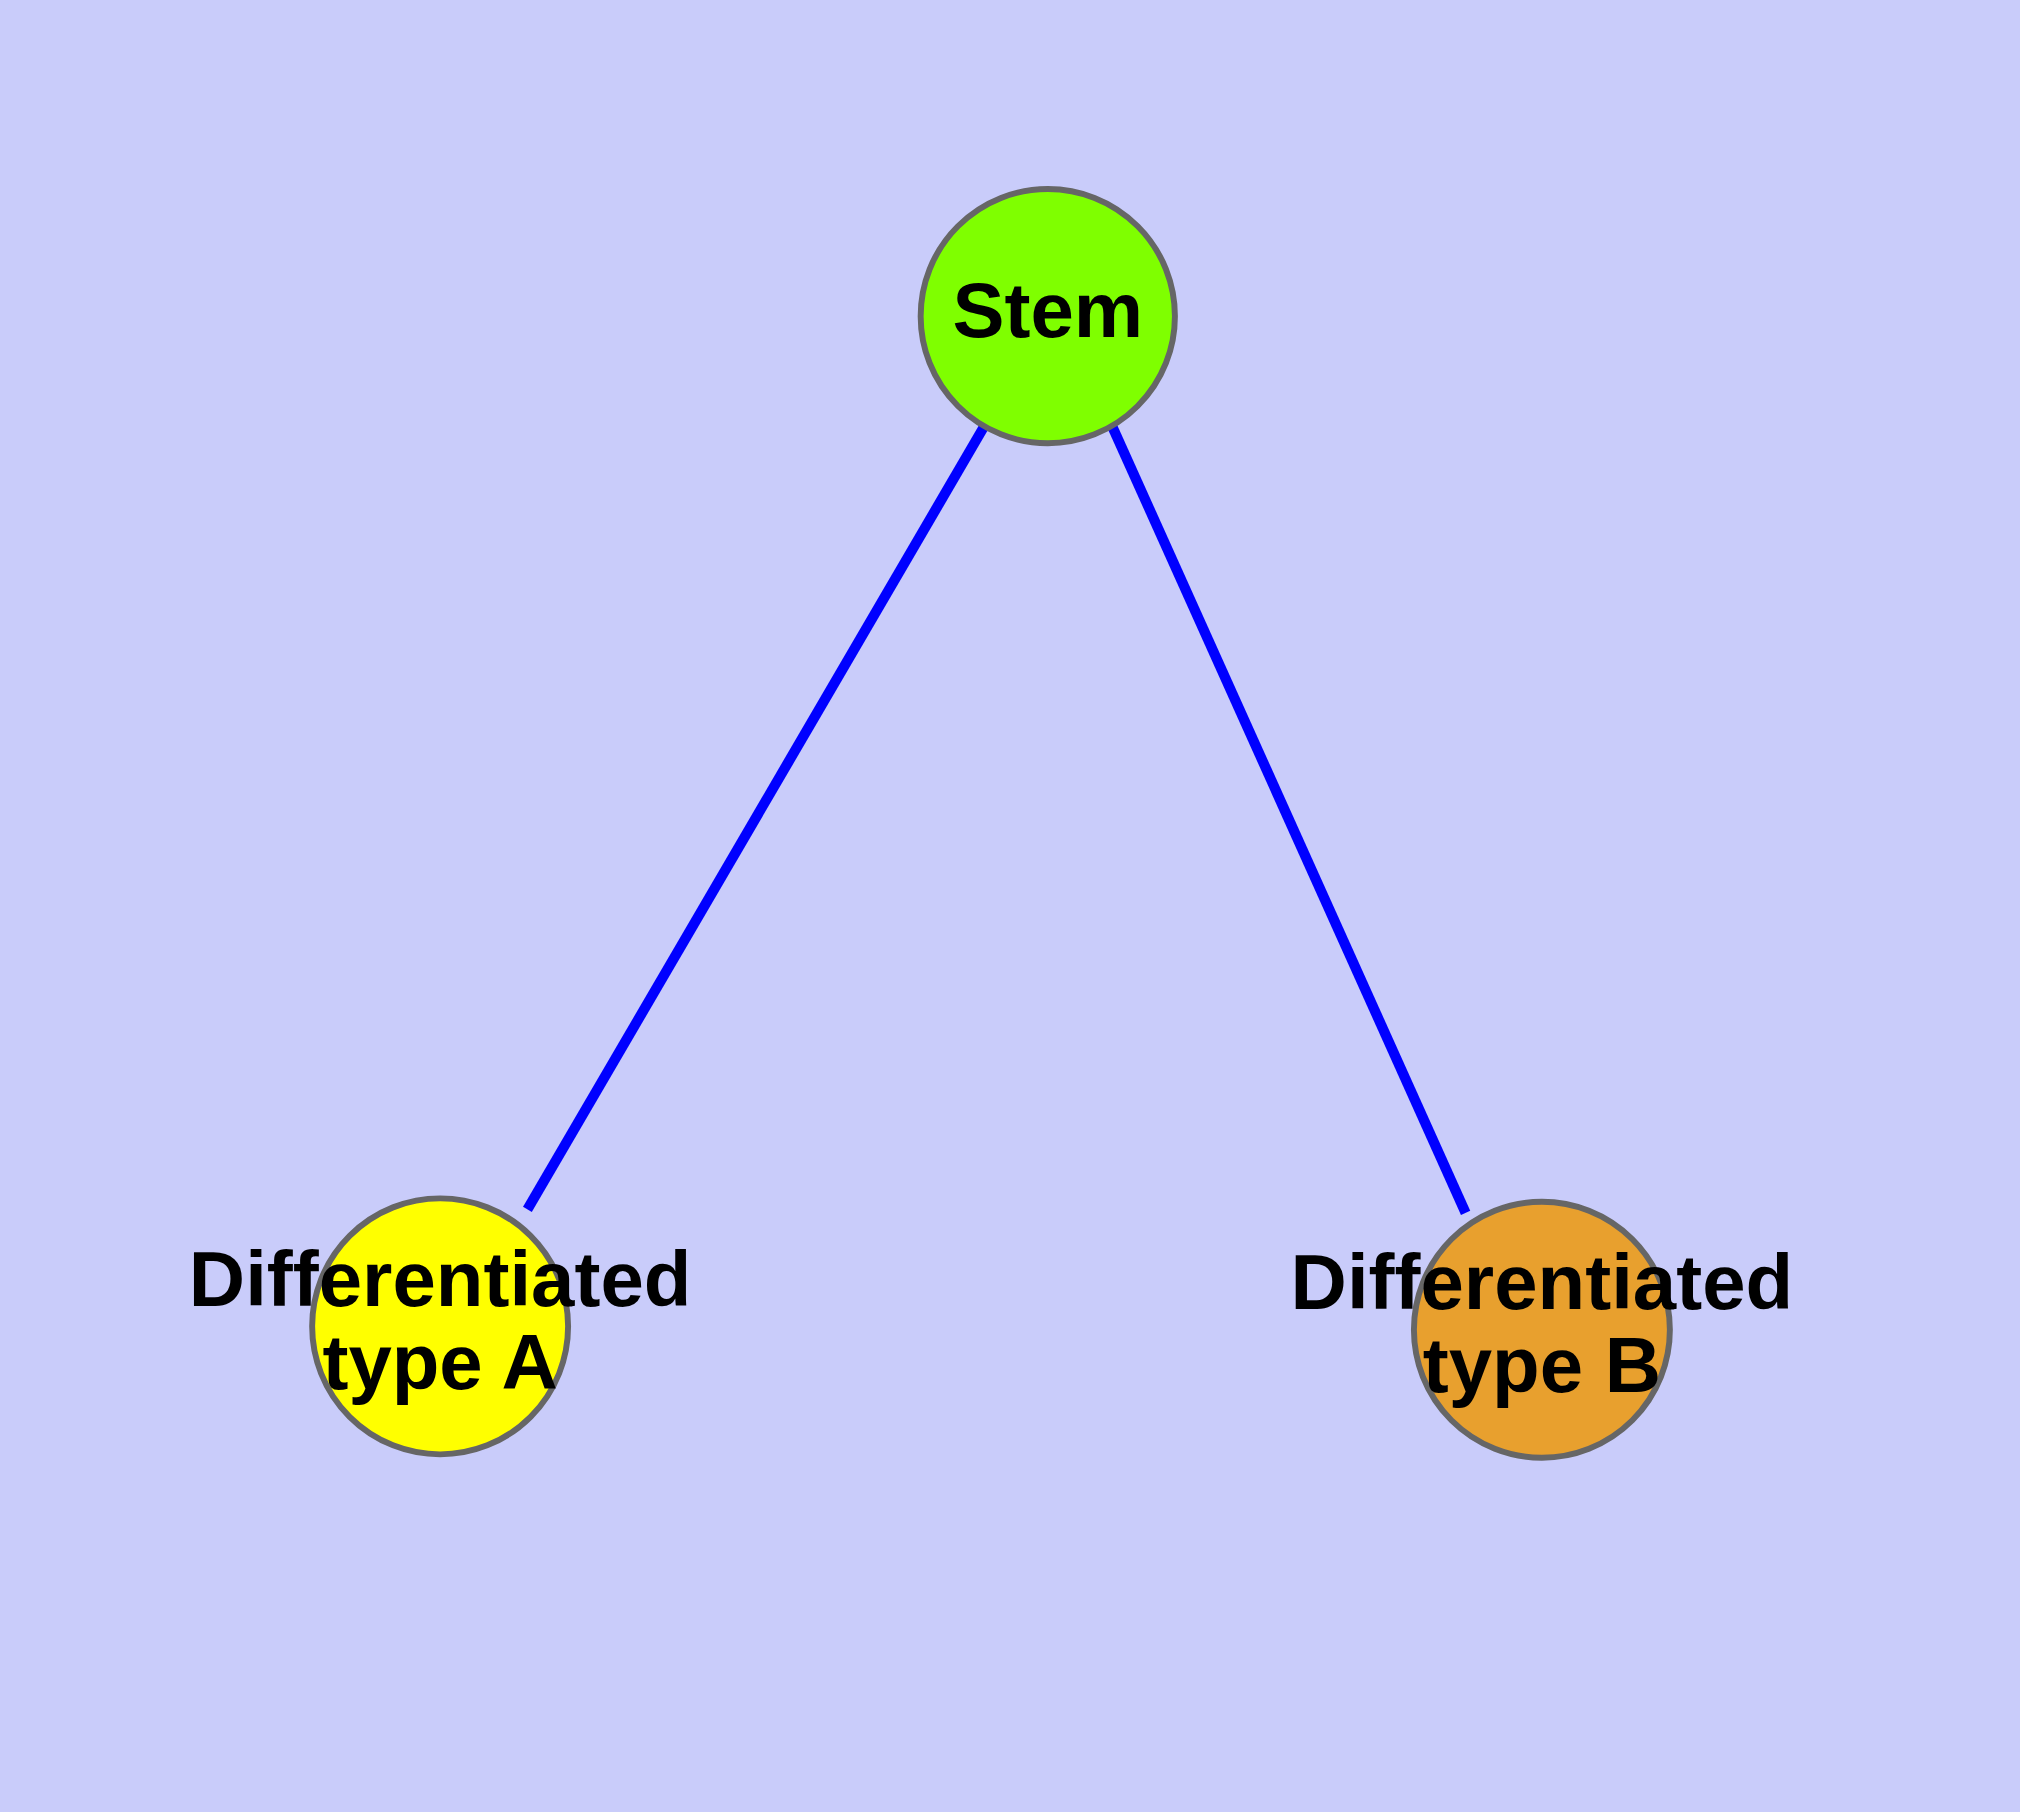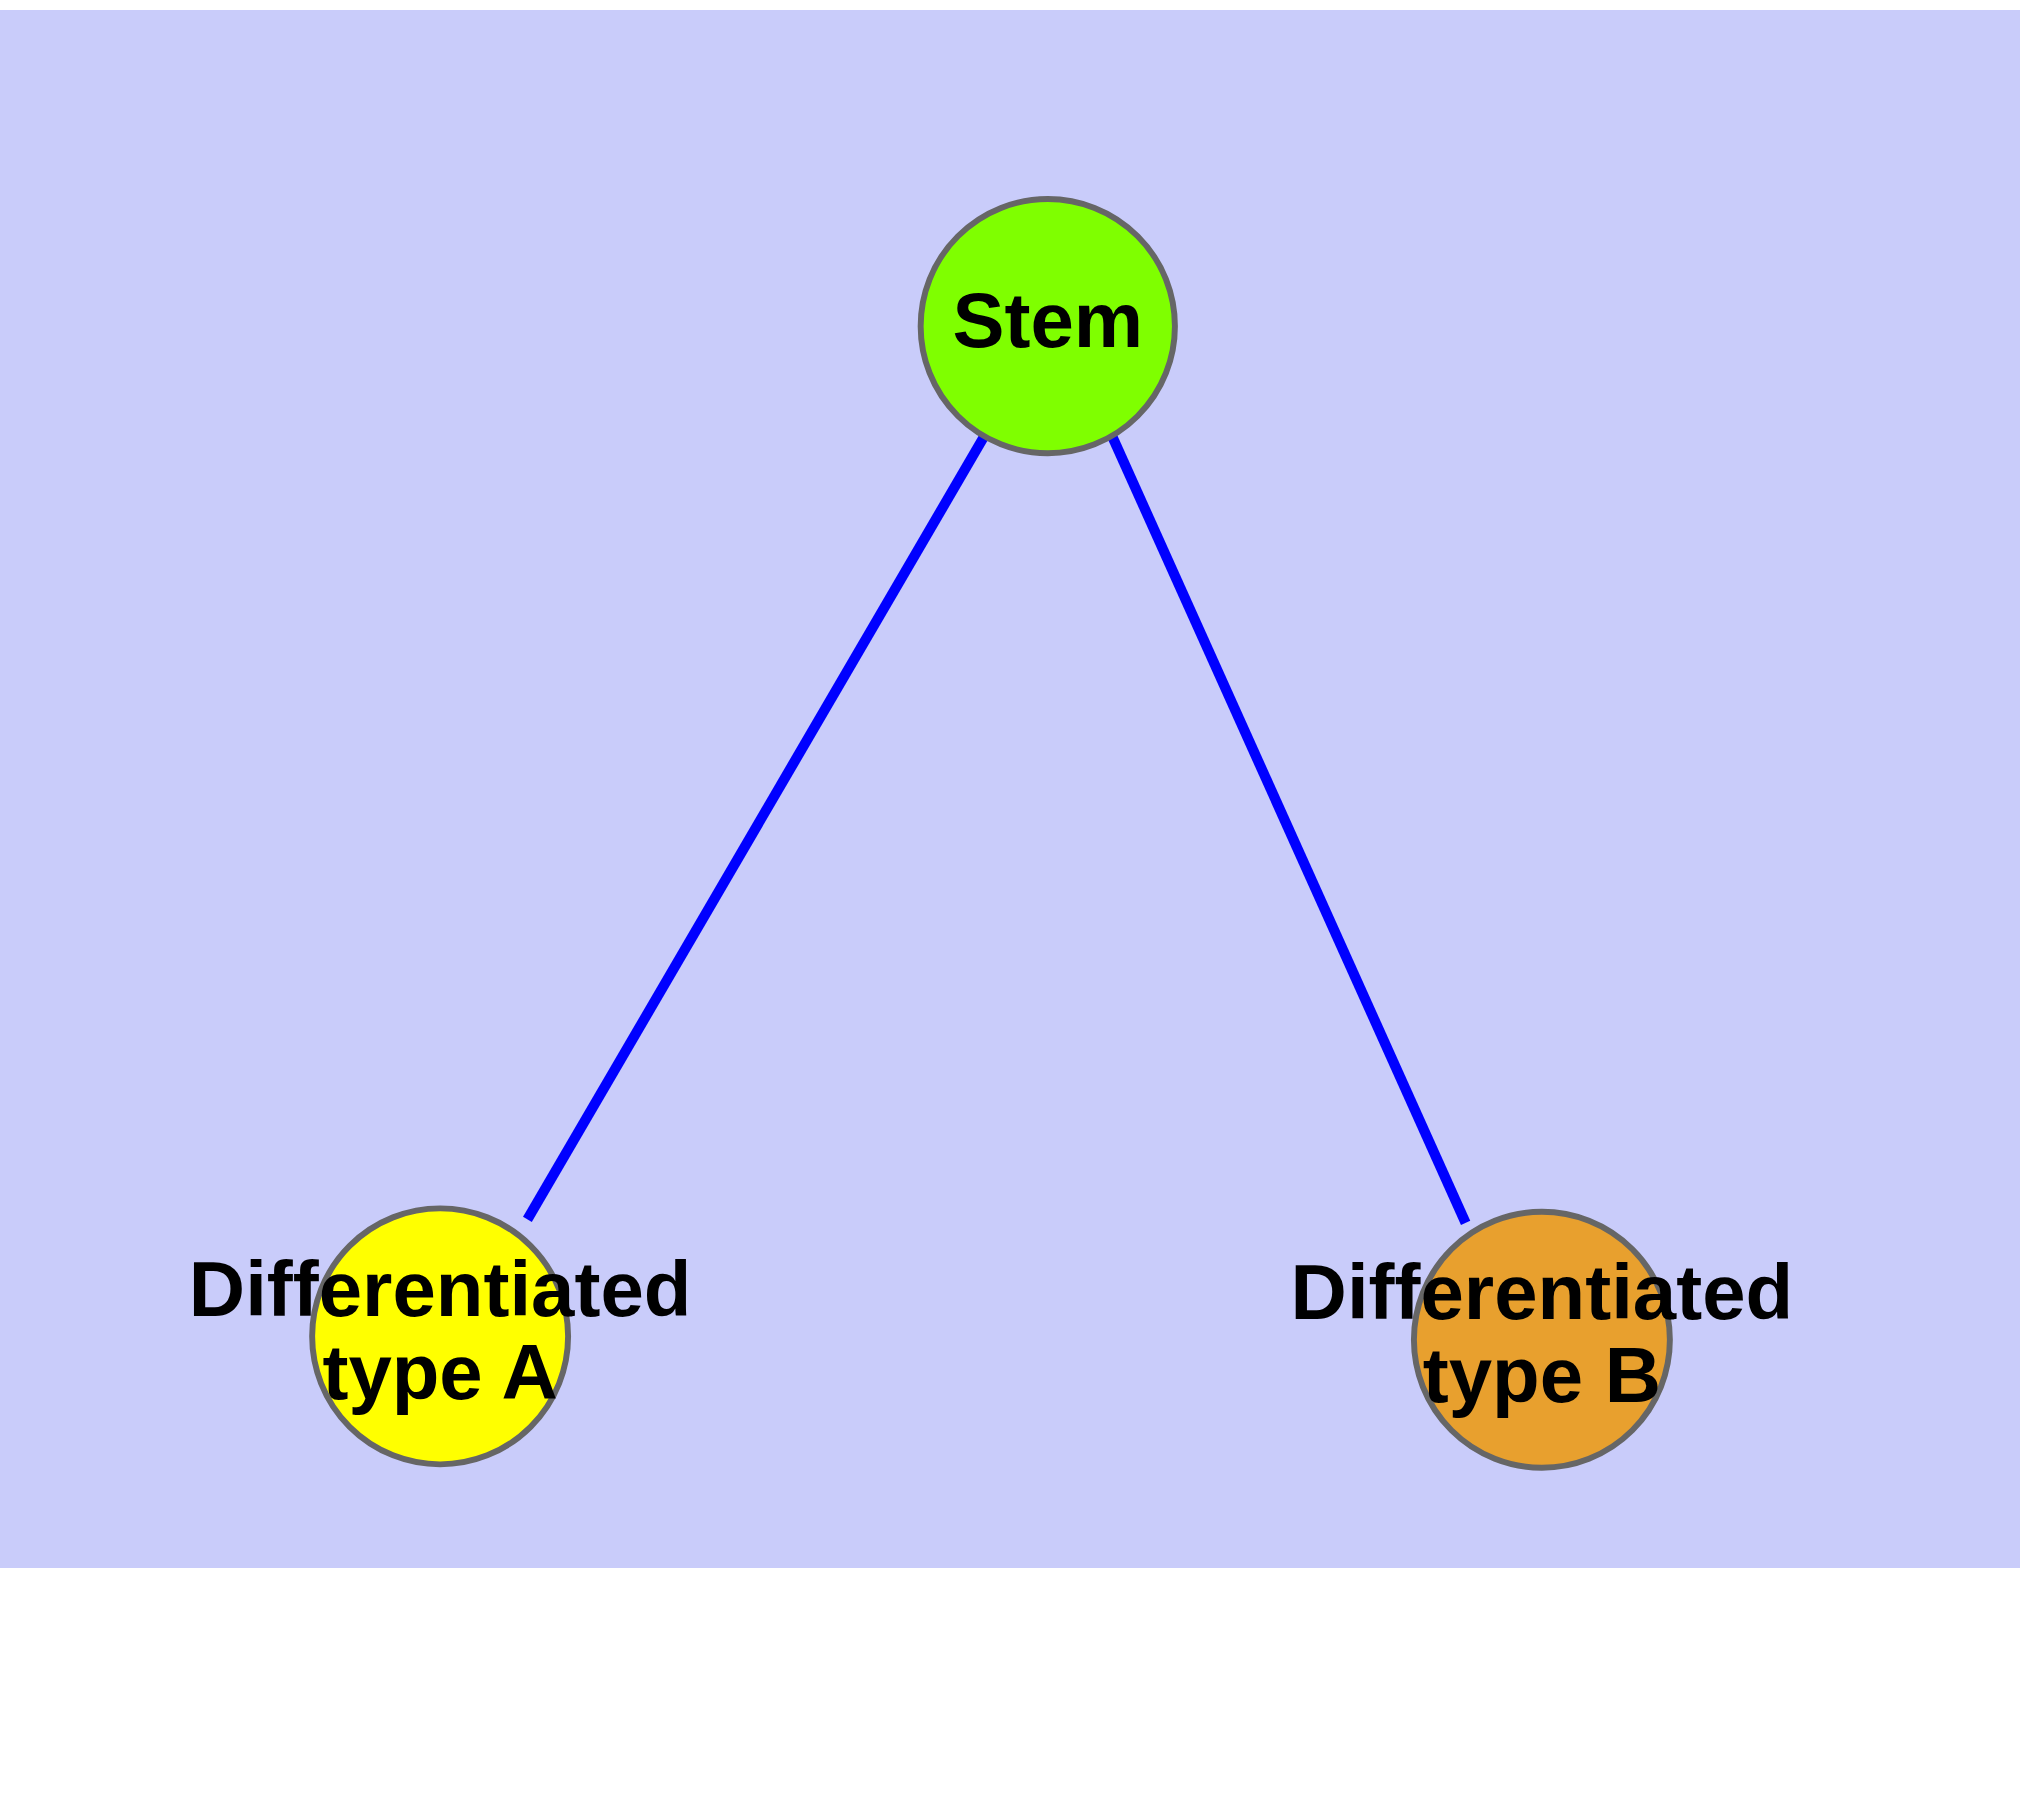--- a/index.html
+++ b/index.html
@@ -4,24 +4,23 @@
 <title>Cell Differentiation Graph</title>
 <style>
   html, body {
     margin: 0;
     padding: 0;
     background: #ffffff;
   }
   #canvas {
     position: relative;
     width: 2021px;
-    height: 1558px;
+    height: 1812px;
     overflow: hidden;
     font-family: "Liberation Sans", "DejaVu Sans", sans-serif;
-    margin-top: 10px;
   }
   #graph-svg {
     position: absolute;
     top: 0;
     left: 0;
     width: 2021px;
     height: 1812px;
     display: block;
   }
   .node-circle {

